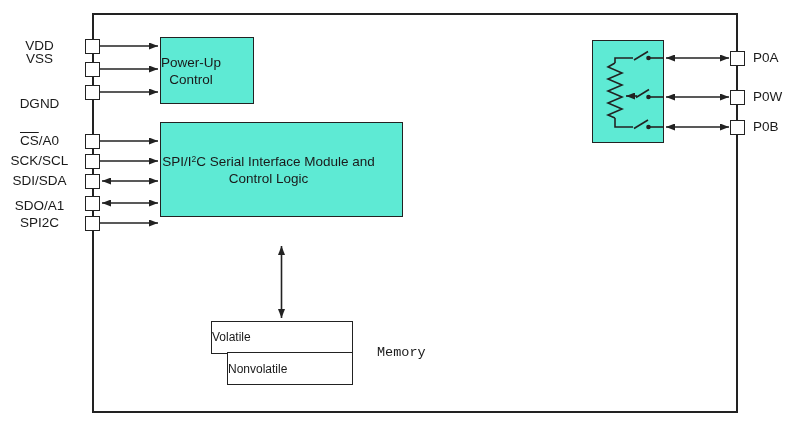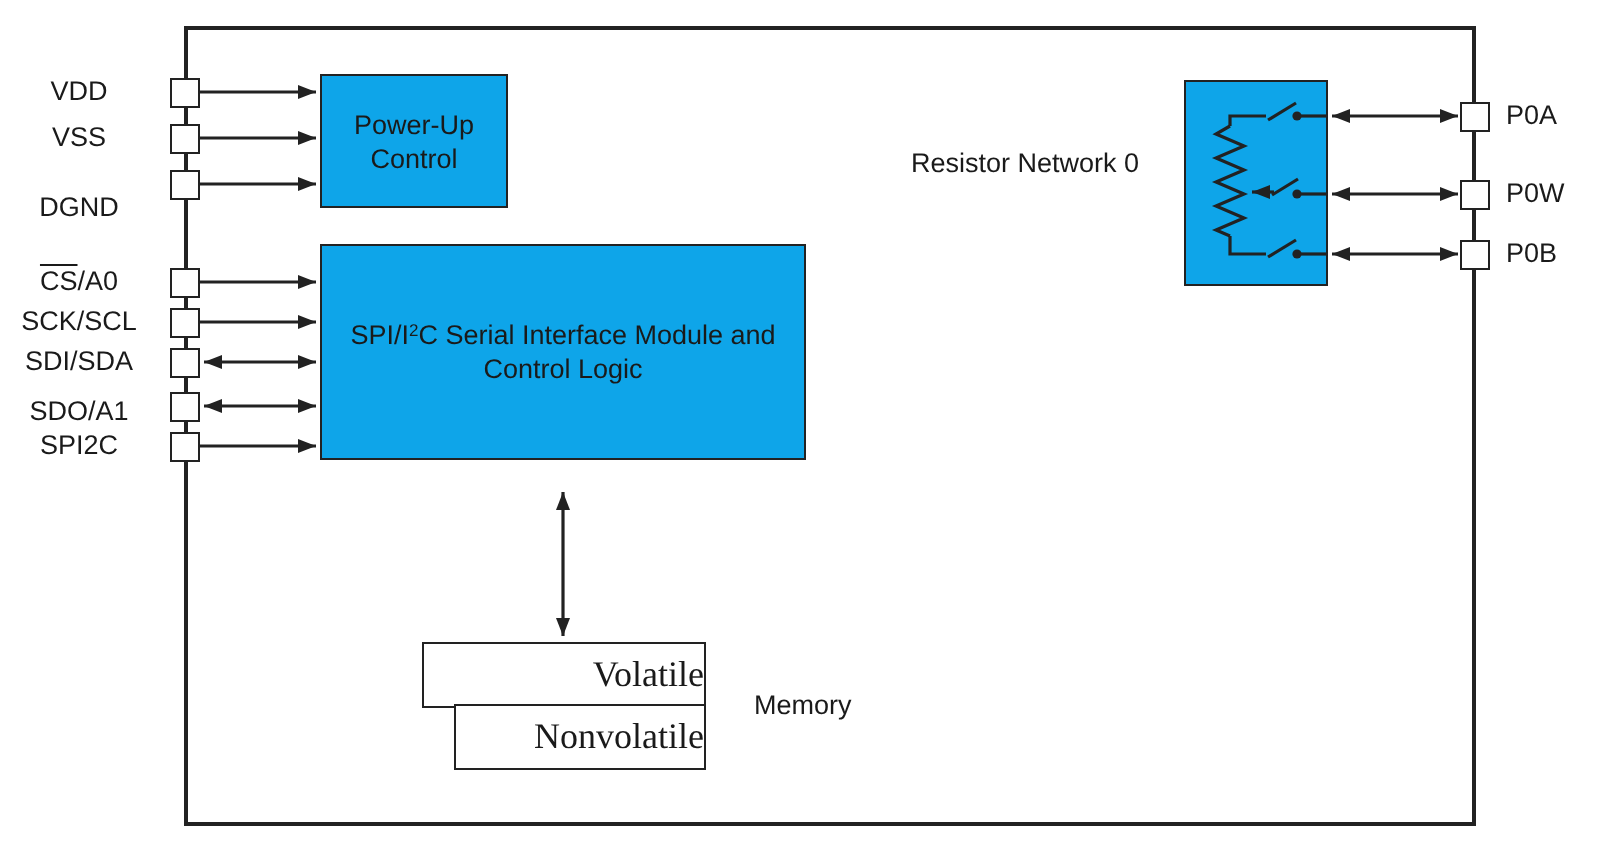--- a/index.html
+++ b/index.html
@@ -15,52 +15,50 @@
   .chip-outline {
     position: absolute;
     left: 92px; top: 13px;
     width: 646px; height: 400px;
     border: 2px solid #222;
     box-sizing: border-box;
     background: #fff;
   }
   .block {
     position: absolute;
-    background: #0ea5e9;
+    background: #5eead4;
     border: 1.6px solid #222;
     box-sizing: border-box;
     display: flex;
     align-items: center;
-    justify-content: center;
     text-align: center;
     font-size: 13.5px;
     line-height: 17px;
   }
   .block-powerup { left: 160px; top: 37px; width: 94px; height: 67px; }
-  .block-spi     { left: 160px; top: 122px; width: 243px; height: 108px; }
+  .block-spi     { left: 160px; top: 122px; width: 243px; height: 95px; }
   .block-spi .spi-text { width: 215px; }
   .block-resnet  { left: 592px; top: 40px; width: 72px; height: 103px; }
   .block-memory {
     position: absolute;
     left: 211px; top: 321px;
     width: 142px; height: 64px;
     box-sizing: border-box;
     display: flex;
     flex-direction: column;
   }
   .mem-row {
     flex: 1;
     background: #fff;
     border: 1.6px solid #222;
     box-sizing: border-box;
     display: flex;
     align-items: center;
-    justify-content: flex-end;
-    font-size: 18px;
-    font-family: Liberation Serif, serif;
+    justify-content: flex-start;
+    font-size: 12px;
   }
   .mem-row + .mem-row { margin-top: -1.6px; margin-left: 16px; }
   .pin-square {
     position: absolute;
     width: 15px; height: 15px;
     background: #fff;
     border: 1.6px solid #222;
     box-sizing: border-box;
   }
   .pin-label {
@@ -74,21 +72,21 @@
   .pin-label-right { left: 753px; text-align: right; }
   .overline { text-decoration: overline; }
   sup.i2c { font-size: 8.5px; vertical-align: 4px; line-height: 0; }
   .float-label {
     position: absolute;
     font-size: 13.5px;
     line-height: 17.5px;
     white-space: nowrap;
   }
   .resnet-label { left: 430px; top: 73px; width: 165px; text-align: center; white-space: normal; }
-  .memory-caption { left: 377px; top: 344px; }
+  .memory-caption { left: 377px; top: 344px; font-family: Liberation Mono, monospace; }
   .wires-overlay {
     position: absolute;
     left: 0; top: 0;
     pointer-events: none;
   }
 </style>
 </head>
 <body>
 
 <div class="canvas">
@@ -111,25 +109,25 @@
       <span>Volatile</span>
     </div>
     <div class="mem-row">
       <span>Nonvolatile</span>
     </div>
   </div>
   <div class="float-label memory-caption">Memory</div>
 
   <div class="block block-resnet"></div>
   <div class="float-label resnet-label">
-    <span>Resistor Network 0</span><br>
+    <br>
   </div>
 
   <div class="pin-label pin-label-left" style="top:38px">VDD</div>
-  <div class="pin-label pin-label-left" style="top:61px">VSS</div>
+  <div class="pin-label pin-label-left" style="top:51px">VSS</div>
   <div class="pin-label pin-label-left" style="top:96px">DGND</div>
   <div class="pin-label pin-label-left" style="top:133px"><span class="overline">CS</span><span>/A0</span></div>
   <div class="pin-label pin-label-left" style="top:153px">SCK/SCL</div>
   <div class="pin-label pin-label-left" style="top:173px">SDI/SDA</div>
   <div class="pin-label pin-label-left" style="top:198px">SDO/A1</div>
   <div class="pin-label pin-label-left" style="top:215px">SPI2C</div>
 
   <div class="pin-square" style="left:85px; top:38.5px"></div>
   <div class="pin-square" style="left:85px; top:61.5px"></div>
   <div class="pin-square" style="left:85px; top:84.5px"></div>

